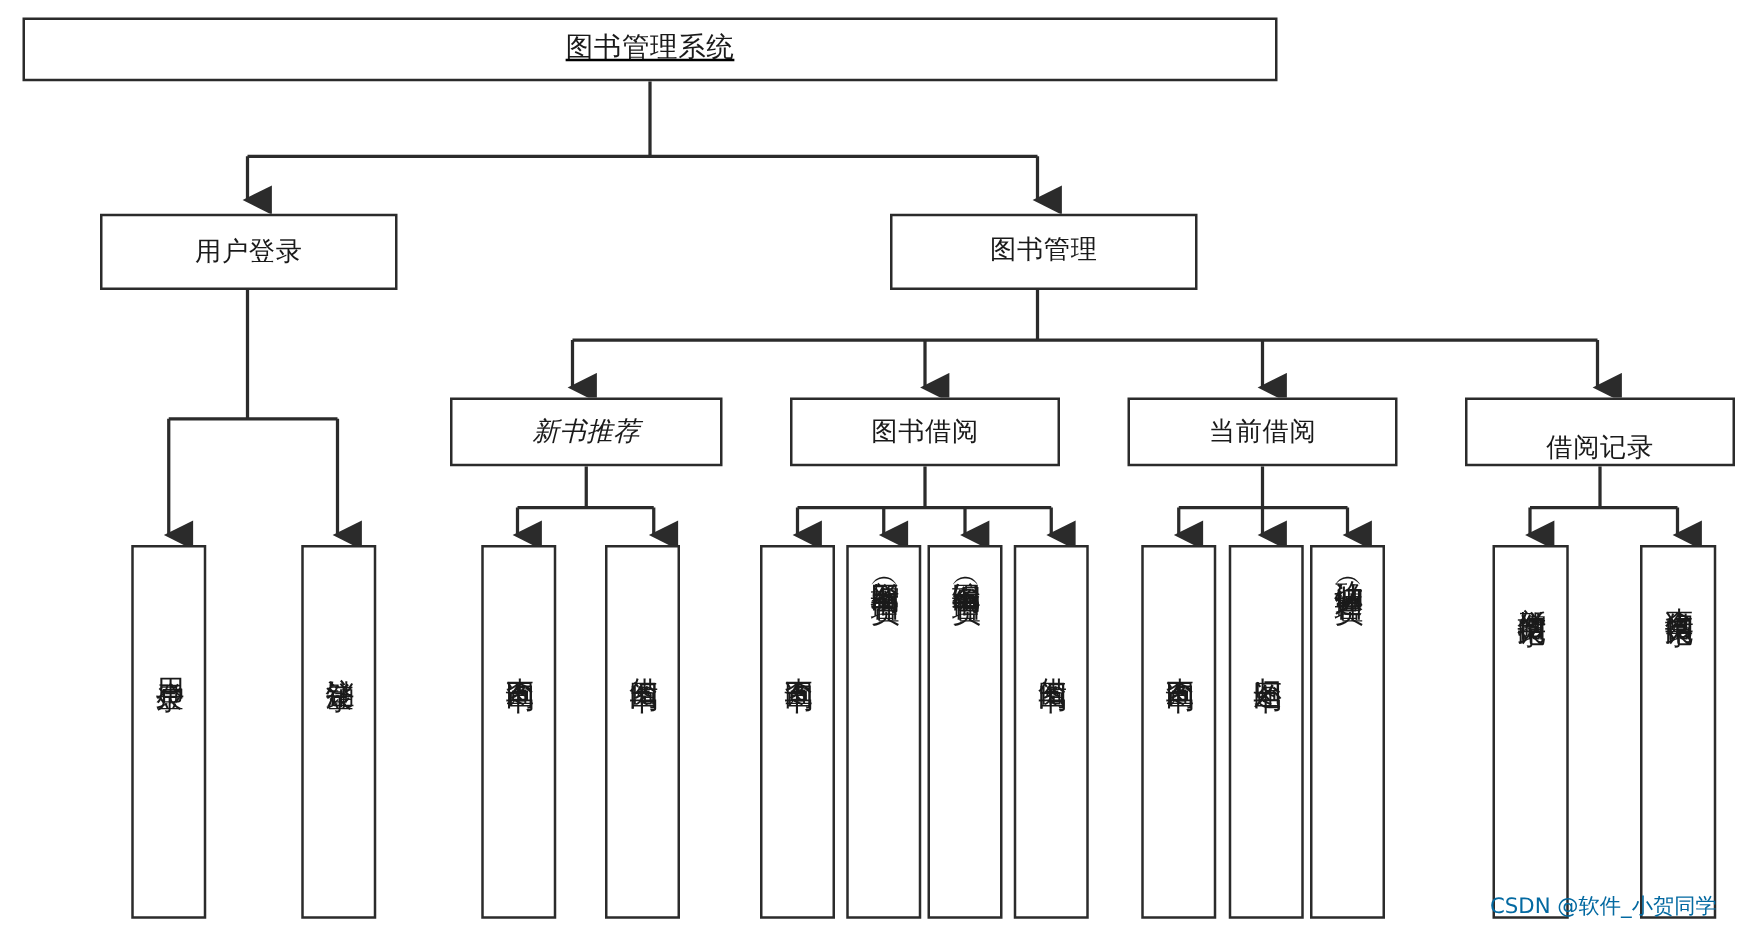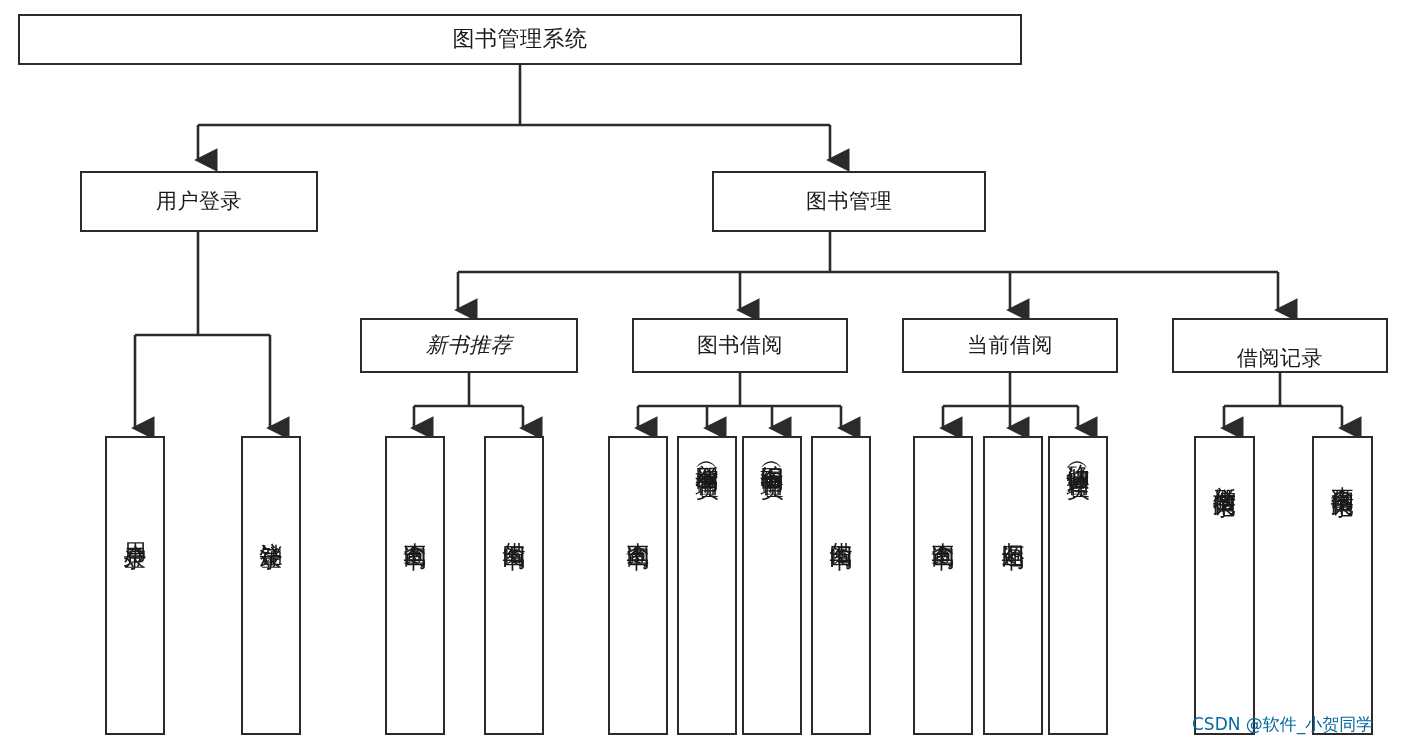--- a/index.html
+++ b/index.html
@@ -121,28 +121,28 @@
       <path d="M 1010 406 L 1010 428" marker-end="url(#arrow)"></path>
       <path d="M 1078 406 L 1078 428" marker-end="url(#arrow)"></path>
 
       <path d="M 1280 373 L 1280 406"></path>
       <path d="M 1224 406 L 1342 406"></path>
       <path d="M 1224 406 L 1224 428" marker-end="url(#arrow)"></path>
       <path d="M 1342 406 L 1342 428" marker-end="url(#arrow)"></path>
     </g>
   </svg>
 
-  <div class="node root" style="left:18px; top:14px; width:1004px; height:51px;">
+  <div class="node root" style="left:18px; top:14px; width:1004px; height:51px;text-decoration:underline;">
     <span class="label">图书管理系统</span>
   </div>
 
   <div class="node" style="left:80px; top:171px; width:238px; height:61px;">
     <span class="label">用户登录</span>
   </div>
-  <div class="node" style="left:712px; top:171px; width:274px; height:61px;">
+  <div class="node" style="left:712px; top:171px; width:246px; height:61px;font-family:Liberation Mono, monospace;">
     <span class="label">图书管理</span>
   </div>
 
   <div class="node" style="left:360px; top:318px; width:218px; height:55px;font-style:italic;">
     <span class="label">新书推荐</span>
   </div>
   <div class="node" style="left:632px; top:318px; width:216px; height:55px;">
     <span class="label">图书借阅</span>
   </div>
   <div class="node" style="left:902px; top:318px; width:216px; height:55px;">

